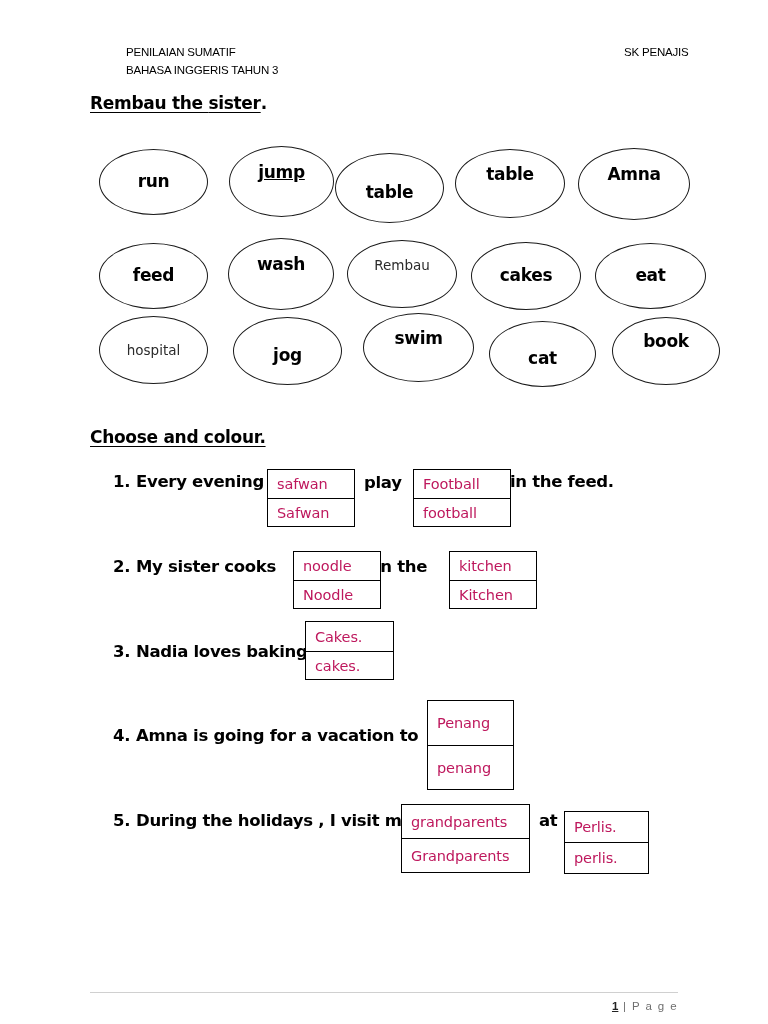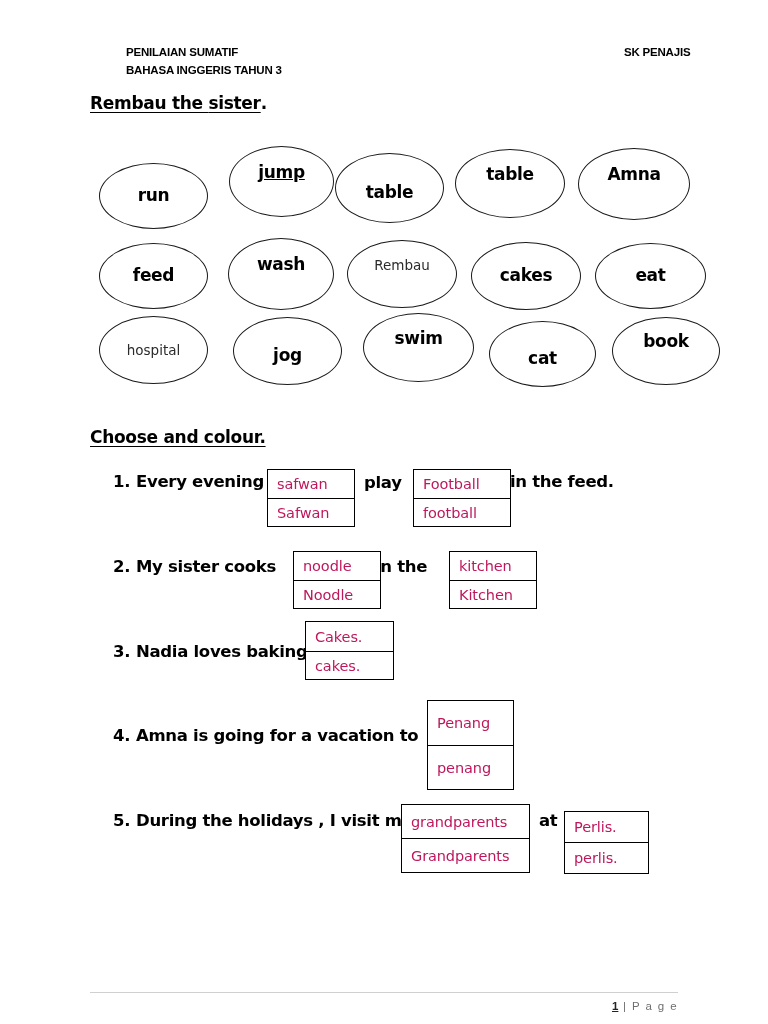--- a/index.html
+++ b/index.html
@@ -20,21 +20,21 @@
     position: absolute;
     left: 0; top: 0;
     width: 768px;
     height: 1024px;
   }
 
   
   .hdr {
     position: absolute;
     font-family: "Liberation Sans", sans-serif;
-    font-weight: bold;
+    font-weight: normal;
     font-size: 11.5px;
     letter-spacing: -0.2px;
     white-space: nowrap;
     padding-left: 36px;
   }
   #hdr-line1 { left: 90px; top: 46px; }
   #hdr-line2 { left: 90px; top: 64px; }
   #hdr-school { left: 588px; top: 46px; }
 
   
@@ -149,21 +149,21 @@
 <body>
 
 <div class="page">
 
   <div class="hdr" id="hdr-line1">PENILAIAN SUMATIF</div>
   <div class="hdr" id="hdr-line2">BAHASA INGGERIS TAHUN 3</div>
   <div class="hdr" id="hdr-school">SK PENAJIS</div>
 
   <div class="instruction" id="instr-1"><span class="u"><span>Rembau the </span><b>sister</b></span><span>.</span></div>
 
-  <div class="oval" style="left:99px;  top:163px; width:109px; height:66px;">
+  <div class="oval" style="left:99px;  top:149px; width:109px; height:66px;">
     <span>run</span>
   </div>
   <div class="oval raise" style="left:229px; top:146px; width:105px; height:71px;text-decoration:underline;">
     <span>jump</span>
   </div>
   <div class="oval lower" style="left:335px; top:153px; width:109px; height:70px;">
     <span>table</span>
   </div>
   <div class="oval raise" style="left:455px; top:149px; width:110px; height:69px;">
     <span>table</span>

